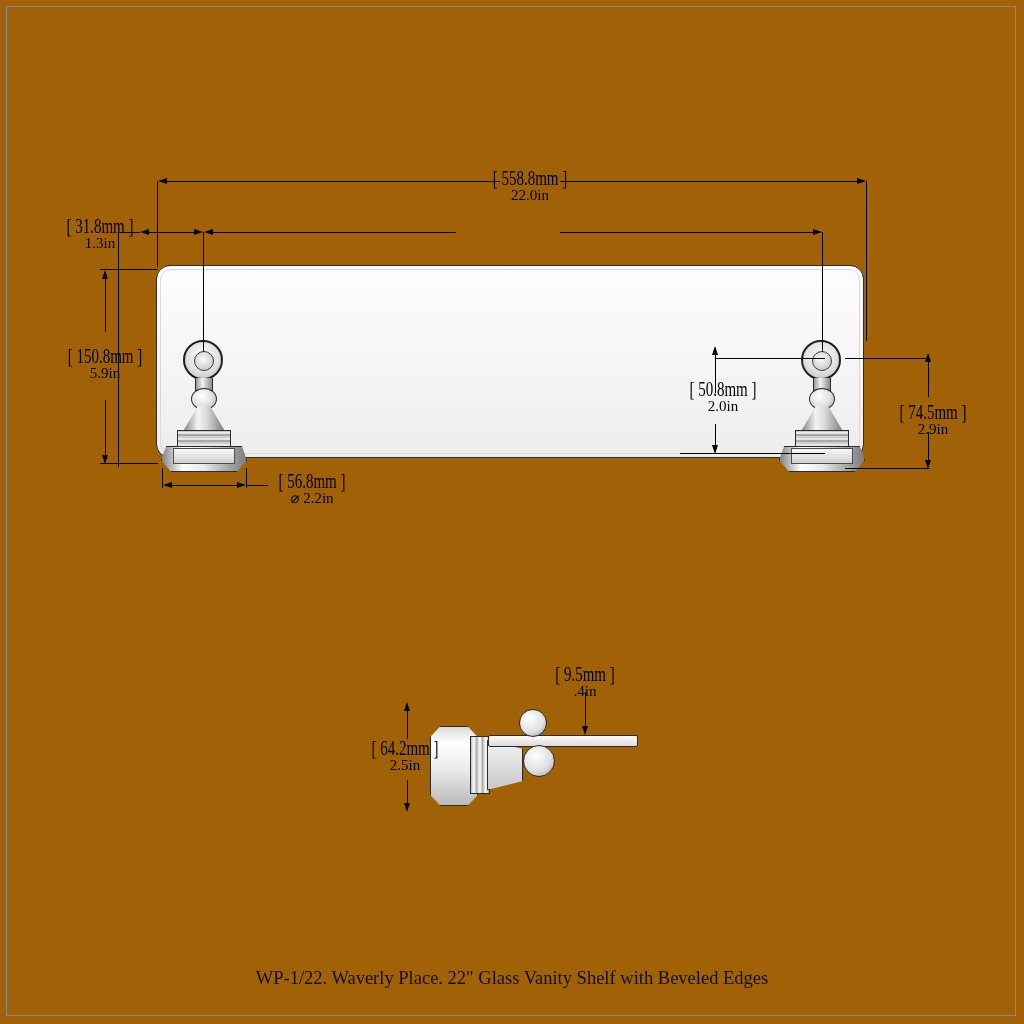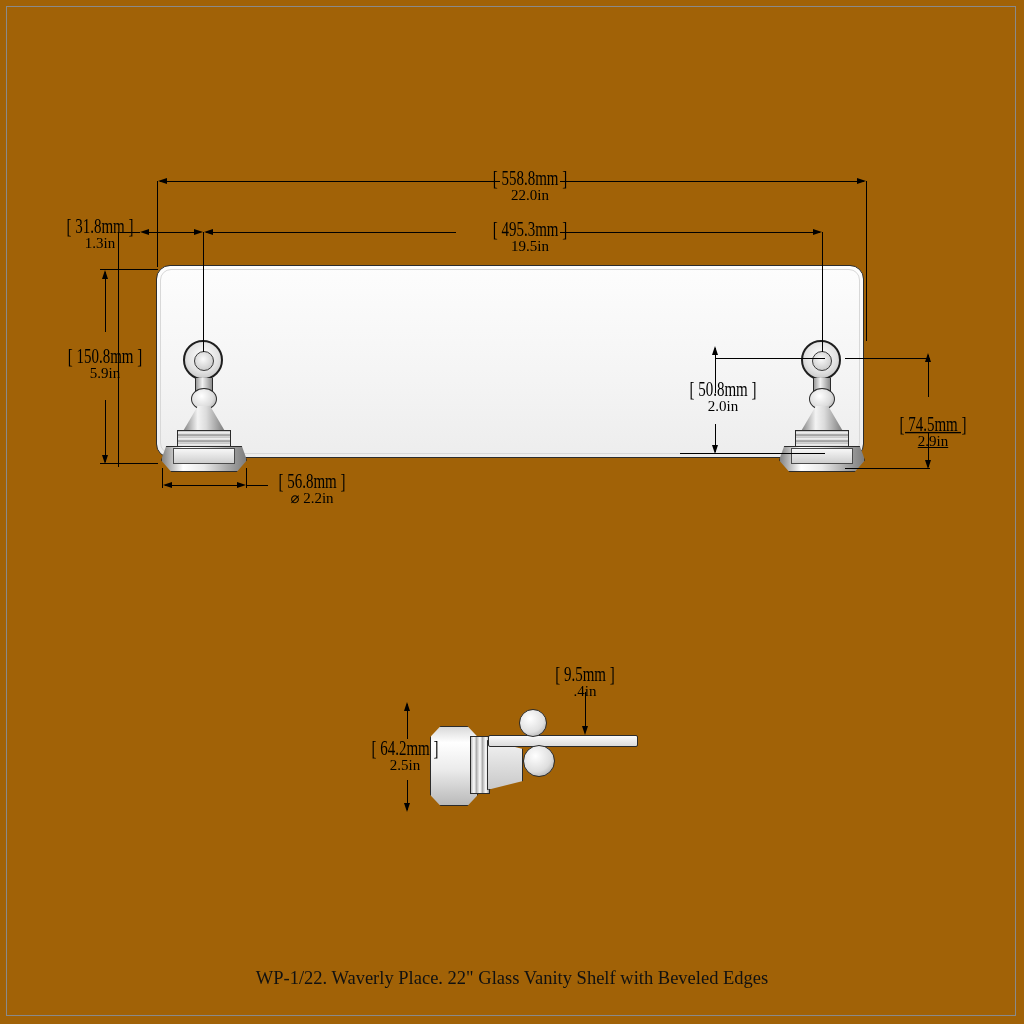--- a/index.html
+++ b/index.html
@@ -310,24 +310,20 @@
   <div class="dim" style="left:40px; top:218px; width:120px;">
     <span class="mm brk">[ 31.8mm ]</span>
     <span class="in">1.3in</span>
   </div>
 
   <div class="ln v1" style="left:822px; top:232px; height:120px;"></div>
   <div class="ln h1" style="left:206px; top:232px; width:250px;"></div>
   <div class="ln h1" style="left:560px; top:232px; width:260px;"></div>
   <div class="arrow ar-left" style="left:204px; top:229px;"></div>
   <div class="arrow ar-right" style="left:813px; top:229px;"></div>
-  <div class="dim" style="left:455px; top:221px; width:150px;">
-    <span class="mm brk">[ 495.3mm ]</span>
-    <span class="in">19.5in</span>
-  </div>
 
   <div class="ln v1" style="left:105px; top:272px; width:1px; height:60px;"></div>
   <div class="ln v1" style="left:105px; top:400px; width:1px; height:62px;"></div>
   <div class="arrow ar-up" style="left:102px; top:270px;"></div>
   <div class="arrow ar-down" style="left:102px; top:455px;"></div>
   <div class="ln h1" style="left:100px; top:269px; width:58px;"></div>
   <div class="ln h1" style="left:100px; top:463px; width:58px;"></div>
   <div class="dim" style="left:50px; top:348px; width:110px;">
     <span class="mm brk">[ 150.8mm ]</span>
     <span class="in">5.9in</span>
@@ -343,21 +339,21 @@
     <span class="mm brk">[ 50.8mm ]</span>
     <span class="in">2.0in</span>
   </div>
 
   <div class="ln v1" style="left:928px; top:355px; height:42px;"></div>
   <div class="ln v1" style="left:928px; top:432px; height:35px;"></div>
   <div class="arrow ar-up" style="left:925px; top:353px;"></div>
   <div class="arrow ar-down" style="left:925px; top:460px;"></div>
   <div class="ln h1" style="left:845px; top:358px; width:85px;"></div>
   <div class="ln h1" style="left:845px; top:468px; width:85px;"></div>
-  <div class="dim" style="left:878px; top:416px; width:110px;text-decoration:underline;">
+  <div class="dim" style="left:878px; top:404px; width:110px;">
     <span class="mm brk">[ 74.5mm ]</span>
     <span class="in">2.9in</span>
   </div>
 
   <div class="ln v1" style="left:162px; top:468px; height:20px;"></div>
   <div class="ln v1" style="left:246px; top:468px; height:20px;"></div>
   <div class="ln h1" style="left:165px; top:485px; width:78px;"></div>
   <div class="arrow ar-left" style="left:163px; top:482px;"></div>
   <div class="arrow ar-right" style="left:237px; top:482px;"></div>
   <div class="ln h1" style="left:246px; top:485px; width:22px;"></div>

